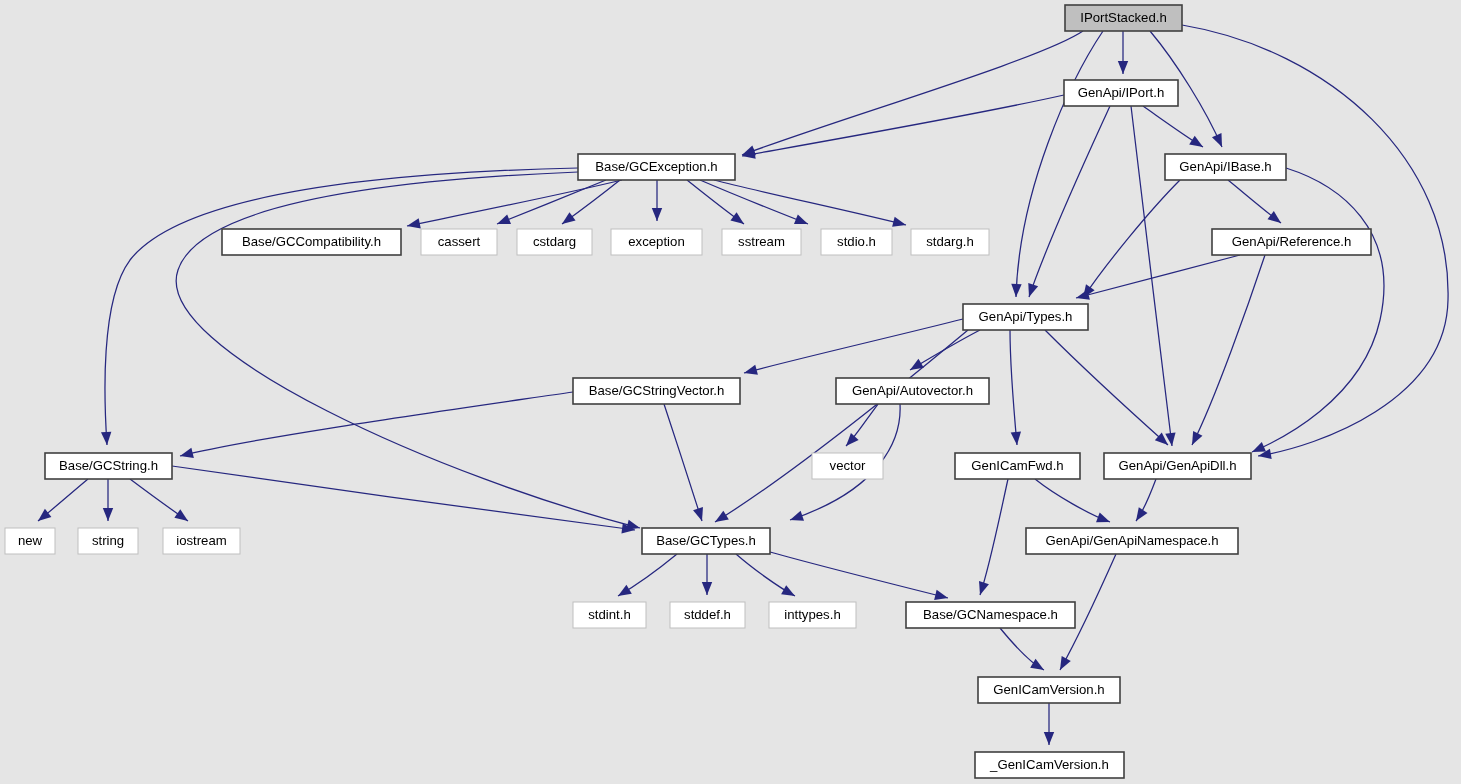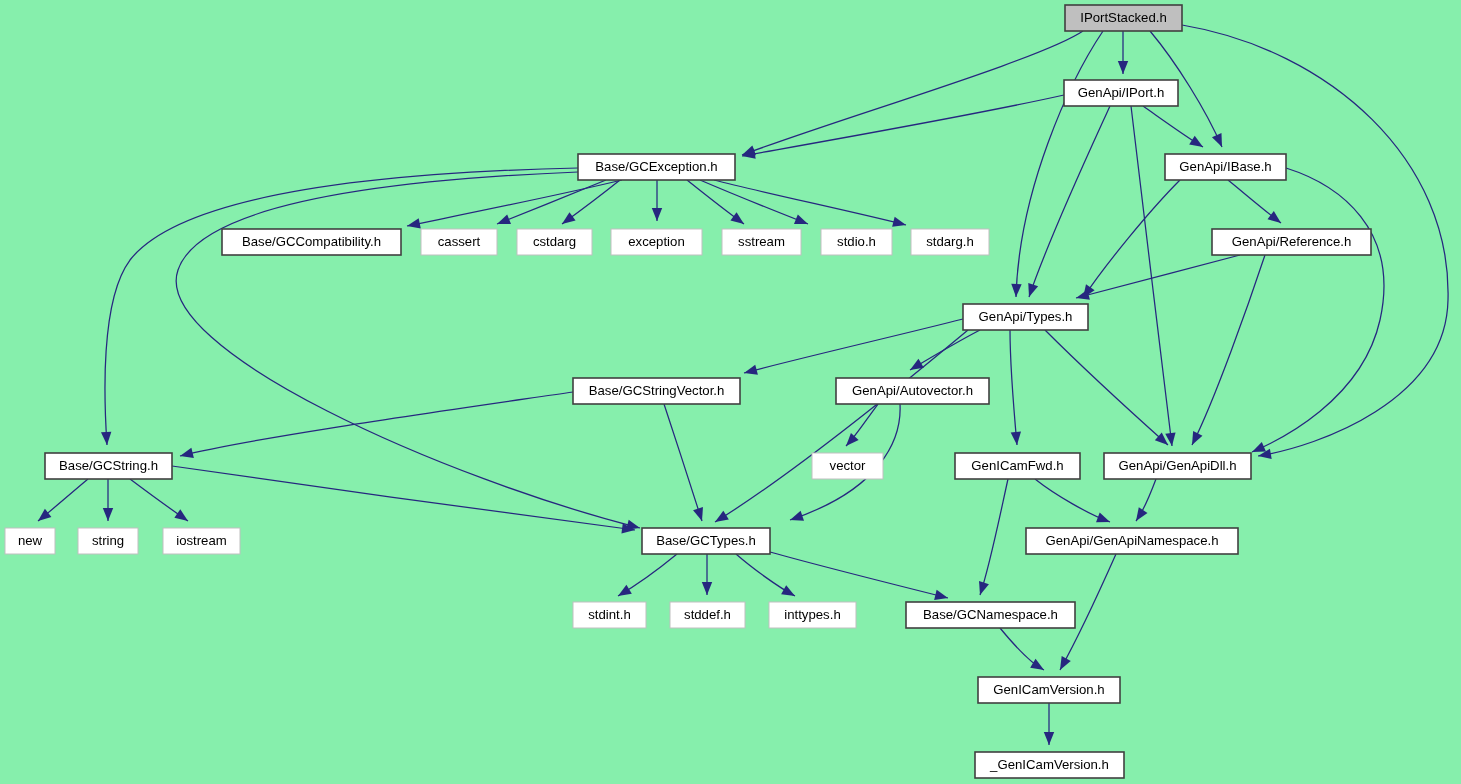--- a/index.html
+++ b/index.html
@@ -9,21 +9,21 @@
     background: #ffffff;
   }
   body {
     font-family: "Liberation Sans", sans-serif;
   }
   #graph-root {
     position: relative;
     width: 1461px;
     height: 784px;
     overflow: hidden;
-    background: #86efac;
+    background: #e5e5e5;
   }
   svg#dep-graph {
     display: block;
     width: 1461px;
     height: 784px;
   }
   .node-box {
     stroke-width: 1;
   }
   .node-box.plain {

